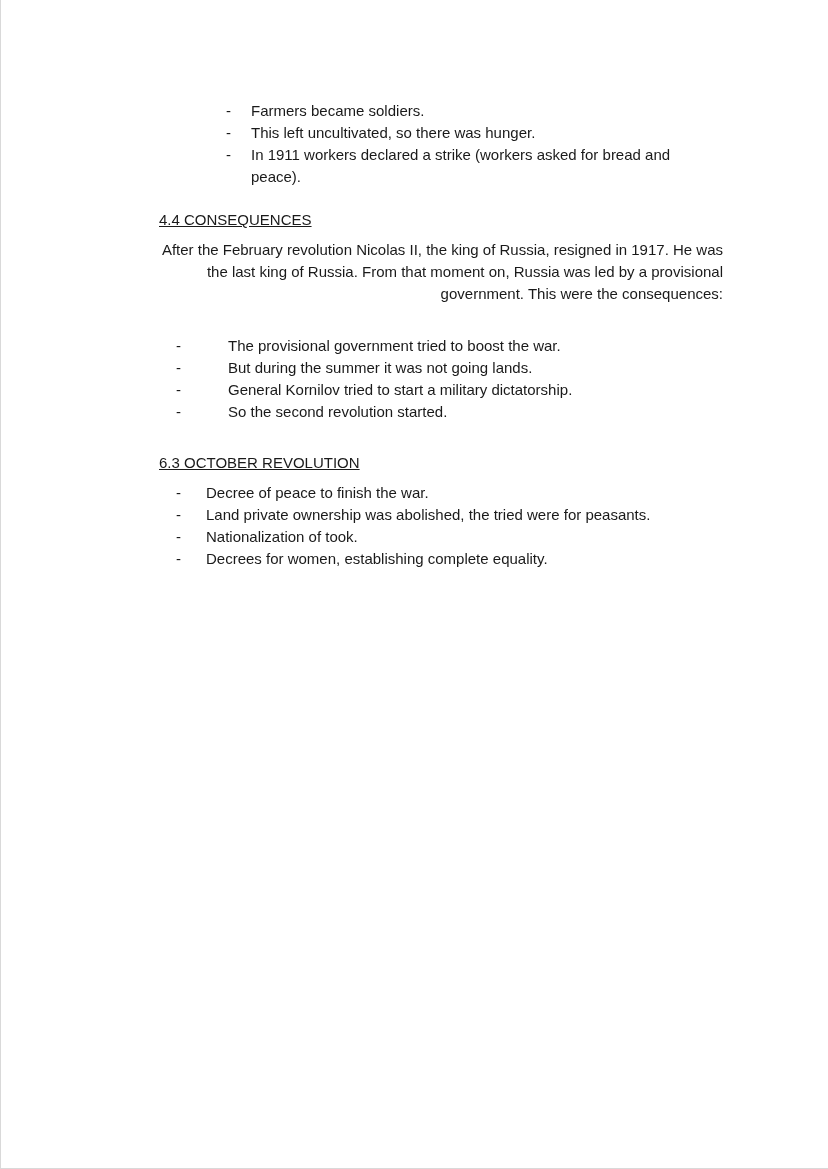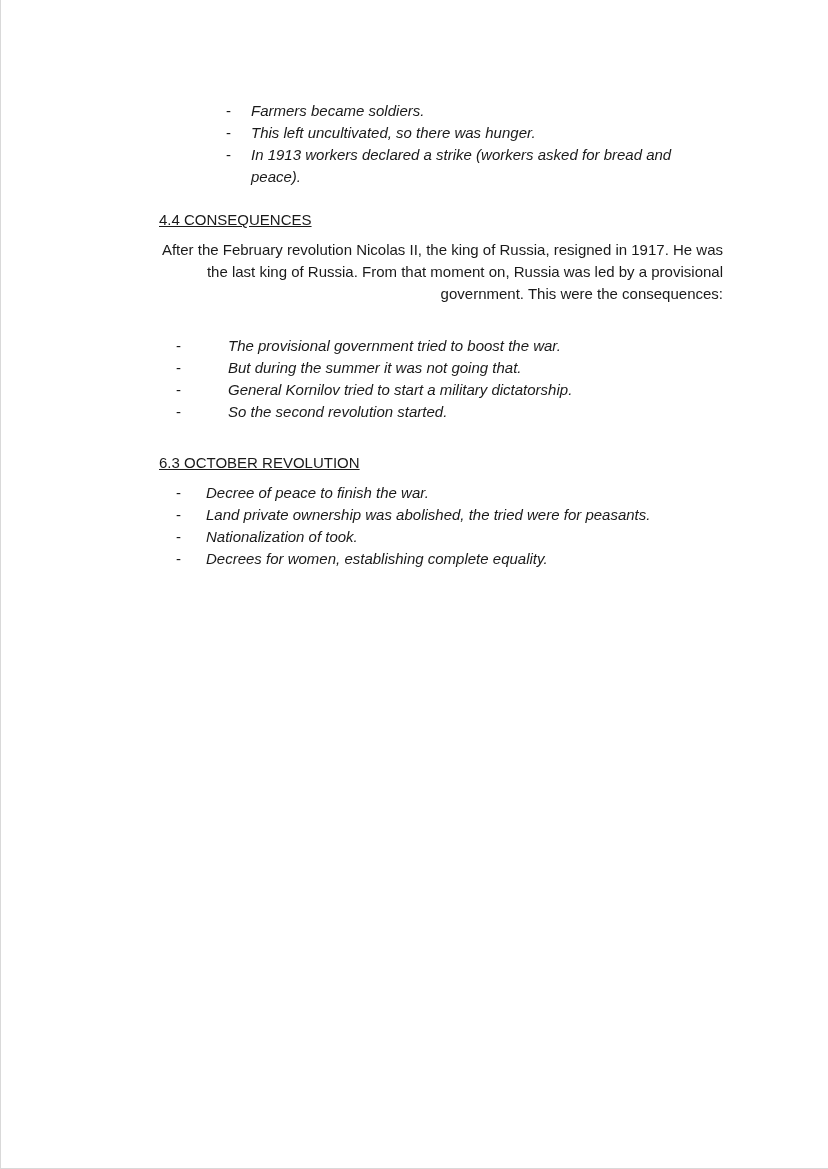--- a/index.html
+++ b/index.html
@@ -33,21 +33,20 @@
   .indent-a { margin-left: 75px; }
   .indent-a .dash { width: 25px; }
   
   .indent-b { margin-left: 25px; }
   .indent-b .dash { width: 52px; }
   
   .indent-c { margin-left: 25px; }
   .indent-c .dash { width: 30px; }
   .txt {
     flex: 1 1 auto;
-    font-style: italic;
   }
   .heading {
     margin: 8px;
     font-size: 15px;
     font-weight: 400;
     line-height: 22px;
     text-decoration: underline;
   }
   .para {
     margin: 0;
@@ -66,35 +65,35 @@
     <div class="row indent-a">
       <span class="dash">-</span>
       <div class="txt">Farmers became soldiers.</div>
     </div>
     <div class="row indent-a">
       <span class="dash">-</span>
       <div class="txt">This left uncultivated, so there was hunger.</div>
     </div>
     <div class="row indent-a">
       <span class="dash">-</span>
-      <div class="txt">In 1913 workers declared a strike (workers asked for bread and peace).</div>
+      <div class="txt">In 1911 workers declared a strike (workers asked for bread and peace).</div>
     </div>
   </div>
 
   <div class="section section-44">
     <h2 class="heading">4.4 CONSEQUENCES</h2>
     <p class="para">After the February revolution Nicolas II, the king of Russia, resigned in 1917. He was the last king of Russia. From that moment on, Russia was led by a provisional government. This were the consequences:</p>
     <div class="list">
       <div class="row indent-b">
         <span class="dash">-</span>
         <div class="txt">The provisional government tried to boost the war.</div>
       </div>
       <div class="row indent-b">
         <span class="dash">-</span>
-        <div class="txt">But during the summer it was not going that.</div>
+        <div class="txt">But during the summer it was not going lands.</div>
       </div>
       <div class="row indent-b">
         <span class="dash">-</span>
         <div class="txt">General Kornilov tried to start a military dictatorship.</div>
       </div>
       <div class="row indent-b">
         <span class="dash">-</span>
         <div class="txt">So the second revolution started.</div>
       </div>
     </div>

